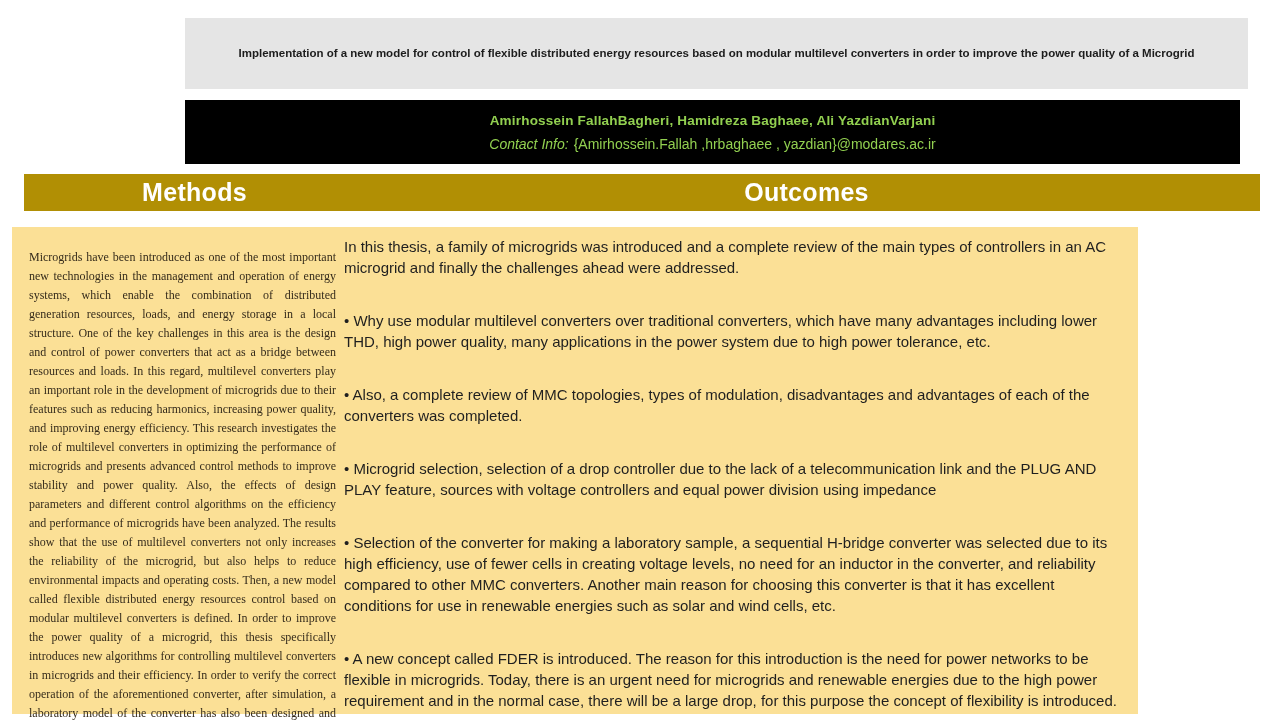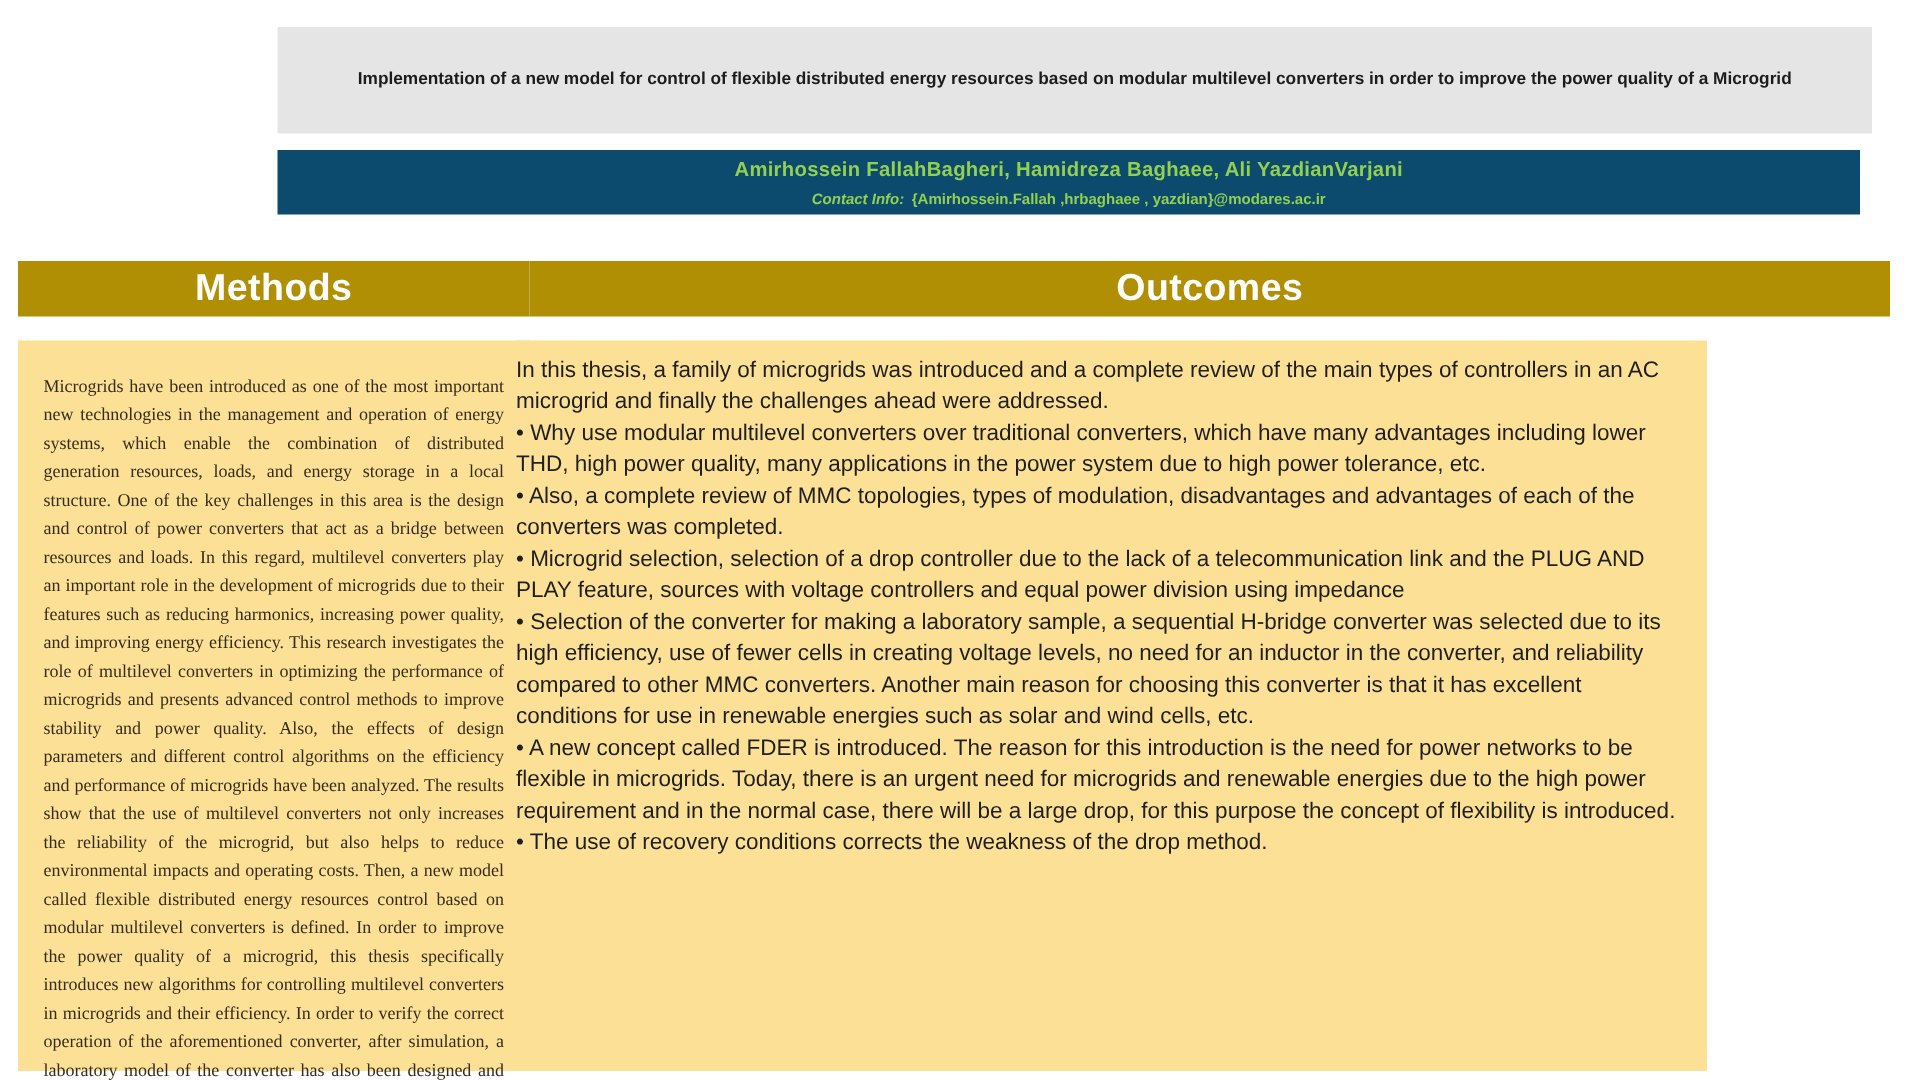--- a/index.html
+++ b/index.html
@@ -20,54 +20,54 @@
     position: absolute; left: 185px; top: 18px; width: 1063px; height: 71px;
     background: #e5e5e5;
     display: flex; align-items: center; justify-content: center;
     padding: 0 16px;
   }
   .title-banner .title-text {
     font-size: 11.5px; font-weight: bold; color: #1c1c1c;
     text-align: center; line-height: 15px;
   }
   .authors-banner {
-    position: absolute; left: 185px; top: 100px; width: 1055px; height: 43px;
-    background: #0c4a6e;
+    position: absolute; left: 185px; top: 100px; width: 1055px; height: 64px;
+    background: #000000;
     display: flex; flex-direction: column; align-items: center; justify-content: center;
     gap: 8px;
   }
   .authors-banner .authors {
     color: #92D050; font-weight: bold; font-size: 13.5px; letter-spacing: 0.2px;
   }
-  .authors-banner .contact { color: #92D050; font-size: 10px; font-weight: bold; }
+  .authors-banner .contact { color: #92D050; font-size: 14px; font-weight: normal; }
   .authors-banner .contact .contact-label { font-style: italic; }
   .authors-banner .contact .contact-value { margin-left: 5px; font-style: normal; }
   
   .section-header {
     position: absolute; top: 174px; height: 37px;
     background: #B18F04;
     display: flex; align-items: center; justify-content: center;
   }
   .section-header .heading-text {
     color: #ffffff; font-weight: bold; font-size: 25px; letter-spacing: 0.3px;
   }
-  .methods-header { left: 12px; width: 341px; }
+  .methods-header { left: 24px; width: 341px; }
   .outcomes-header { left: 353px; width: 907px; }
   
   .panel { position: absolute; top: 227px; height: 487px; background: #FBE096; }
   .methods-panel { left: 12px; width: 341px; padding: 21px 17px 0 17px; }
   .methods-panel .methods-text {
     font-family: "Liberation Serif", serif;
     font-size: 12px; line-height: 19px; color: #352B1B;
     text-align: justify;
   }
   .outcomes-panel { left: 344px; width: 794px; padding: 9px 14px 0 0; }
   .outcomes-panel p {
     font-size: 15px; line-height: 21px; color: #1f1f1f;
-    margin-top: 0;
+    margin-top: 32px;
   }
   .outcomes-panel p:first-child { margin-top: 0; }
 </style>
 </head>
 <body>
 
 <div class="poster">
 
 
   <div class="title-banner">

